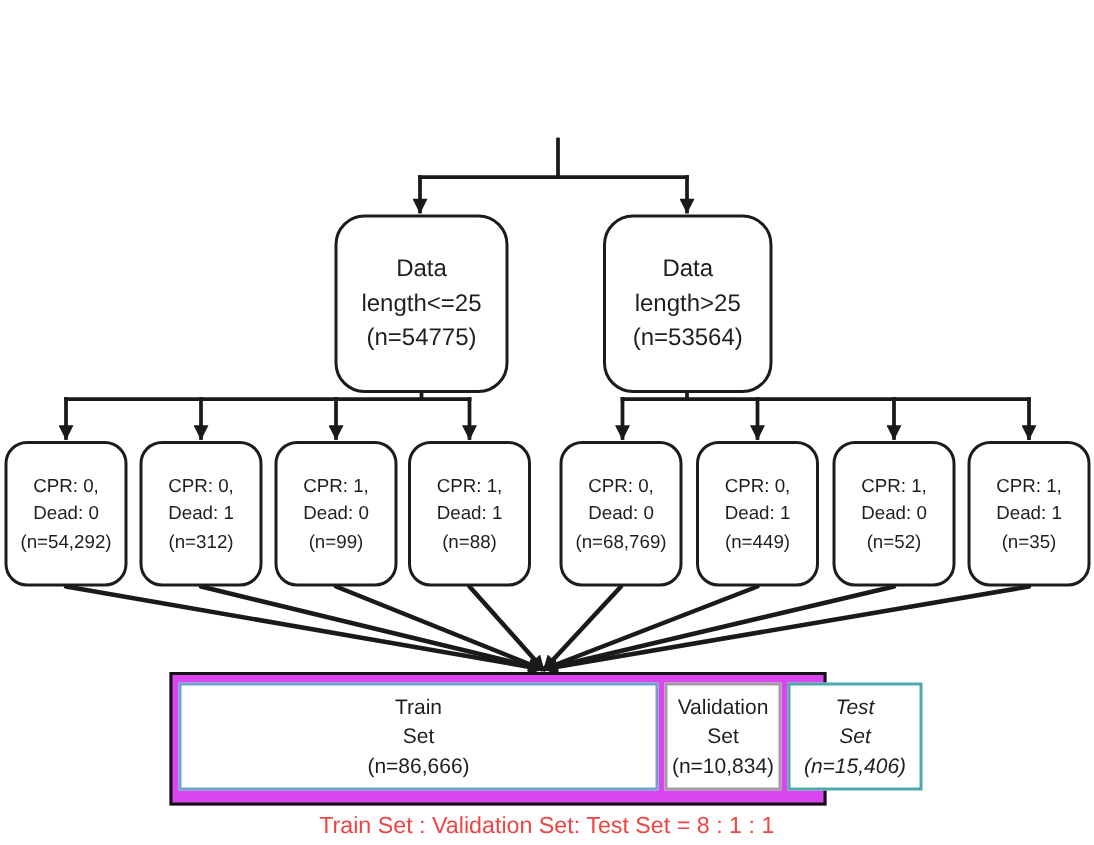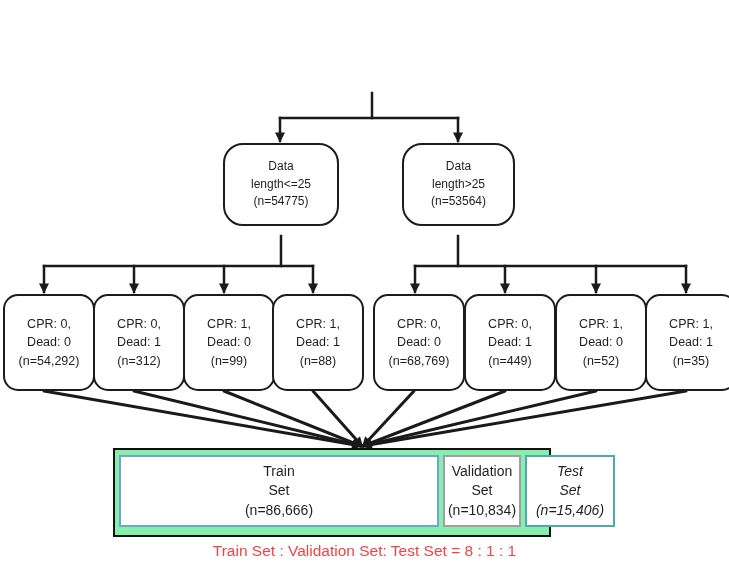--- a/index.html
+++ b/index.html
@@ -20,34 +20,34 @@
     display: flex;
     flex-direction: column;
     align-items: center;
     justify-content: center;
     text-align: center;
     box-sizing: border-box;
     line-height: 1.45;
   }
   .node span { display: block; }
   .root-node   { left: 287px; top: 4px;   width: 170px; height: 89px; border-radius: 18px; font-size: 13px; }
-  .branch-node { top: 143px; width: 116px; height: 83px; border-radius: 20px; font-size: 12px; text-align: right; }
+  .branch-node { top: 143px; width: 116px; height: 119px; border-radius: 20px; font-size: 16px; text-align: right; }
   .branch-0 { left: 223px; }
   .branch-1 { left: 402px; width: 113px; }
-  .leaf-node { top: 294px; width: 92px; height: 97px; border-radius: 15px; font-size: 12.5px; }
+  .leaf-node { top: 294px; width: 82px; height: 97px; border-radius: 15px; font-size: 12.5px; }
   .leaf-0 { left: 3px; }   .leaf-1 { left: 93px; }
   .leaf-2 { left: 183px; } .leaf-3 { left: 272px; }
   .leaf-4 { left: 373px; } .leaf-5 { left: 464px; }
   .leaf-6 { left: 555px; } .leaf-7 { left: 645px; }
   .sets-container {
     position: absolute;
     left: 113px; top: 448px;
     width: 438px; height: 89px;
     border: 2.5px solid #111111;
-    background: #86efac;
+    background: #d946ef;
     box-sizing: border-box;
   }
   .set-box {
     position: absolute;
     top: 5px;
     height: 72px;
     border: 2px solid #888888;
     background: #ffffff;
     display: flex;
     flex-direction: column;

